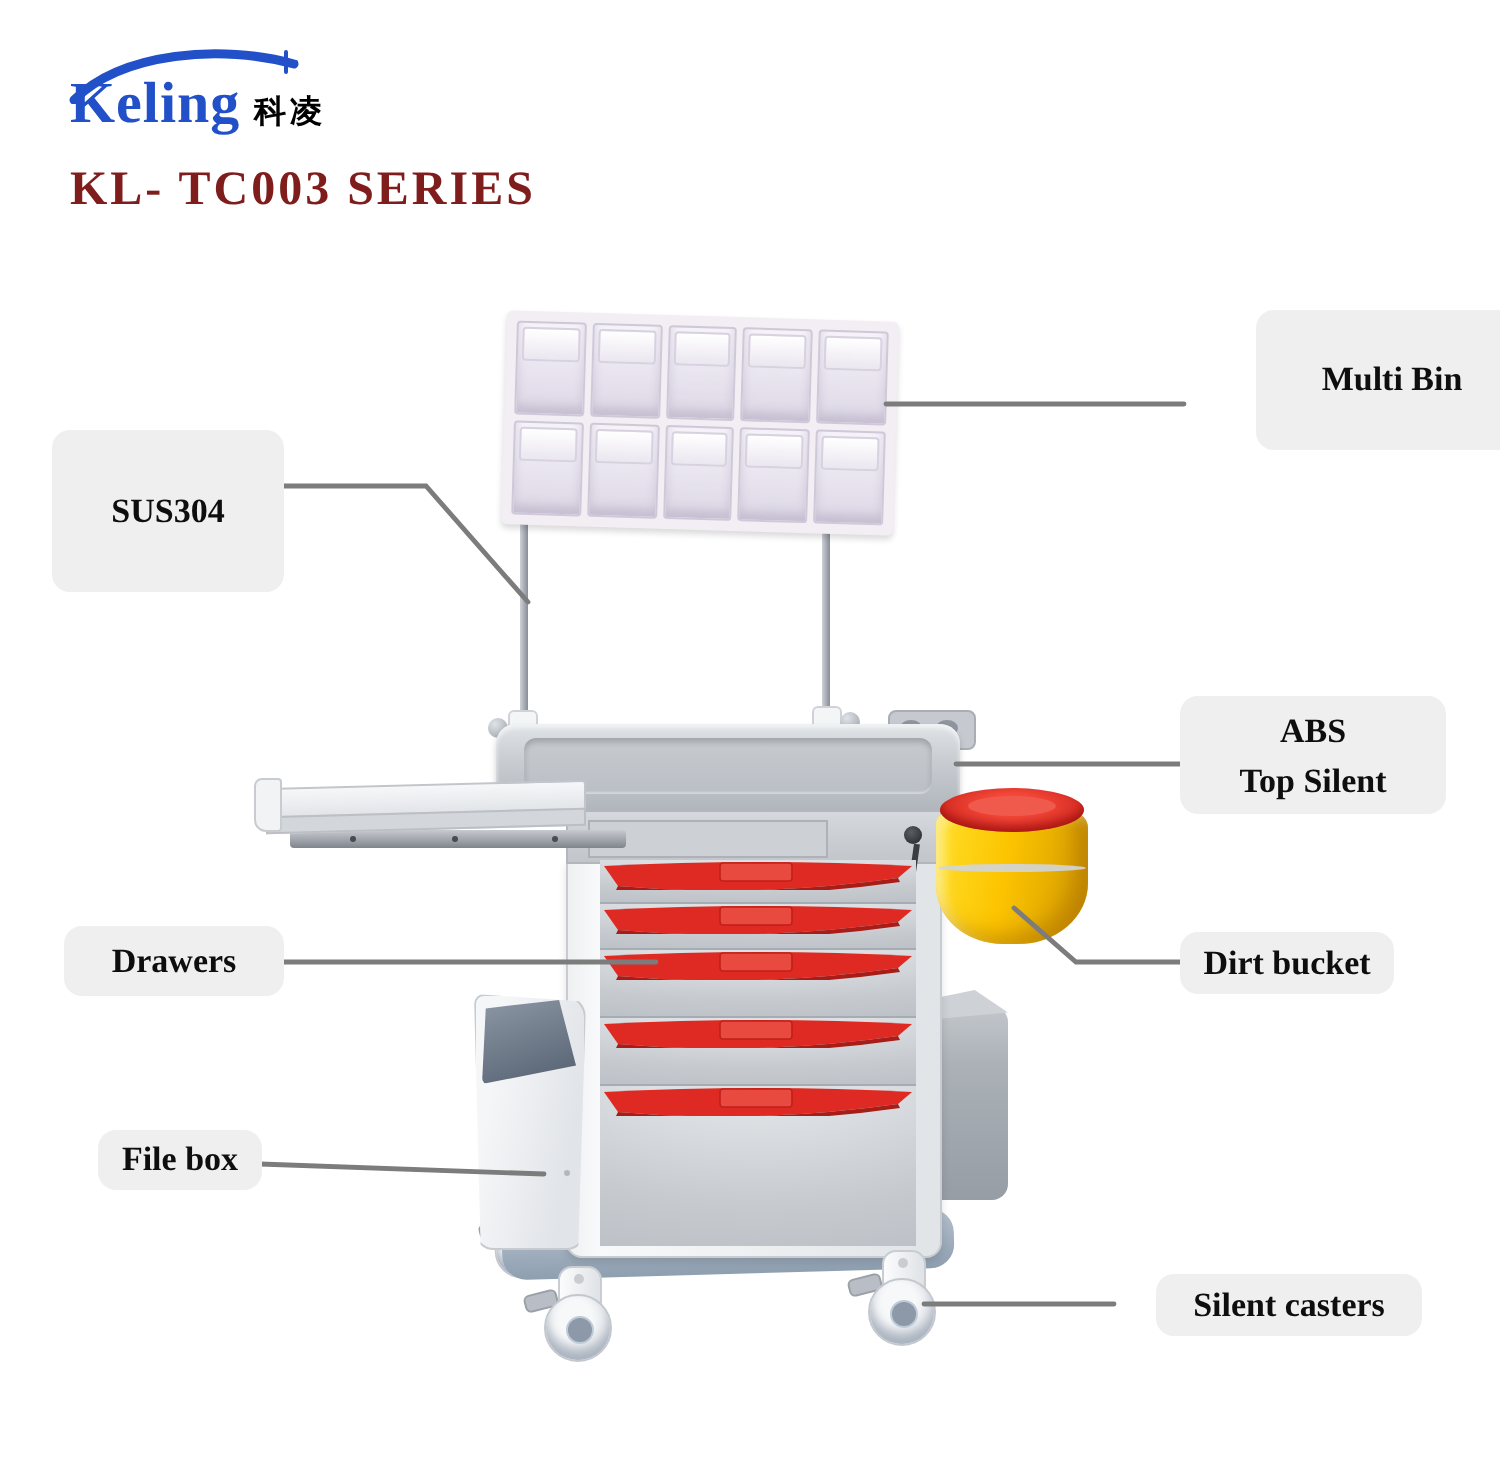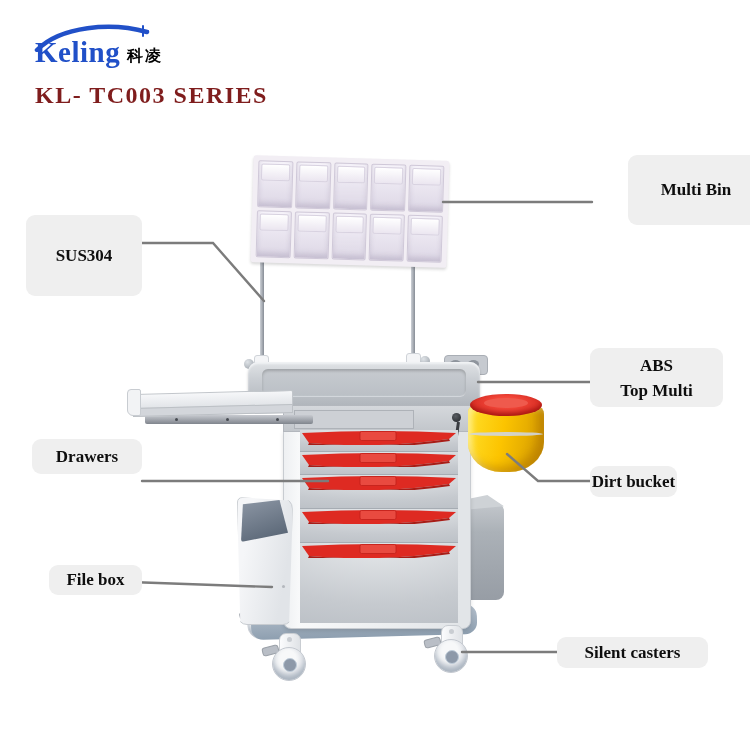--- a/index.html
+++ b/index.html
@@ -13,24 +13,24 @@
   .swoosh{position:absolute;left:-4px;top:-4px;}
   .title{position:absolute;left:35px;top:82px;font-size:24px;font-weight:800;color:#7f1d1d;letter-spacing:1.5px;margin:0;}
 
   
   .callout{position:absolute;background:#efefef;border-radius:9px;display:flex;flex-direction:column;
            justify-content:center;align-items:center;font-weight:bold;color:#0e0e0e;z-index:7;font-size:17px;}
   .callout div{line-height:30px;}
   #cl-multibin{left:592px;top:155px;width:136px;height:70px;margin-left:36px;}
   #cl-guardrail{left:26px;top:215px;width:116px;height:81px;}#cl-guardrail div{line-height:27px;}
   #cl-topboard{left:590px;top:348px;width:133px;height:59px;}#cl-topboard div{line-height:25px;}
-  #cl-dirtbucket{left:590px;top:466px;width:87px;height:31px;text-align:right;}
-  #cl-drawers{left:32px;top:439px;width:110px;height:35px;text-align:right;}
-  #cl-filebox{left:49px;top:565px;width:93px;height:30px;}
-  #cl-casters{left:557px;top:637px;width:151px;height:31px;}
+  #cl-dirtbucket{left:590px;top:466px;width:107px;height:31px;text-align:right;}
+  #cl-drawers{left:32px;top:463px;width:110px;height:35px;text-align:right;}
+  #cl-filebox{left:49px;top:565px;width:82px;height:30px;}
+  #cl-casters{left:578px;top:637px;width:133px;height:31px;}
 
   .lines-overlay{position:absolute;left:0;top:0;z-index:6;pointer-events:none;}
 
   
   .bin-unit{position:absolute;left:252px;top:158px;width:196px;height:107px;background:#f2eef4;
             border-radius:3px;padding:5px;box-sizing:border-box;transform:rotate(1.7deg);
             box-shadow:0 2px 3px rgba(0,0,0,.15);z-index:2;
             display:grid;grid-template-rows:repeat(2,1fr);grid-template-columns:repeat(5,1fr);gap:3px;}
   .bin{position:relative;background:linear-gradient(180deg,rgba(246,243,250,.96),rgba(219,213,228,.92));
        border:1px solid #cfc8d8;border-radius:2px;box-shadow:inset 0 -4px 5px rgba(130,120,150,.25);}
@@ -311,21 +311,21 @@
   </svg>
 
   <div class="callout" id="cl-multibin">
     <div>Multi Bin</div>
   </div>
   <div class="callout" id="cl-guardrail">
     <div>SUS304</div>
   </div>
   <div class="callout" id="cl-topboard">
     <div>ABS</div>
-    <div>Top Multi</div>
+    <div>Top Silent</div>
   </div>
   <div class="callout" id="cl-dirtbucket">
     <div>Dirt bucket</div>
   </div>
   <div class="callout" id="cl-drawers">
     <div>Drawers</div>
   </div>
   <div class="callout" id="cl-filebox">
     <div>File box</div>
   </div>

